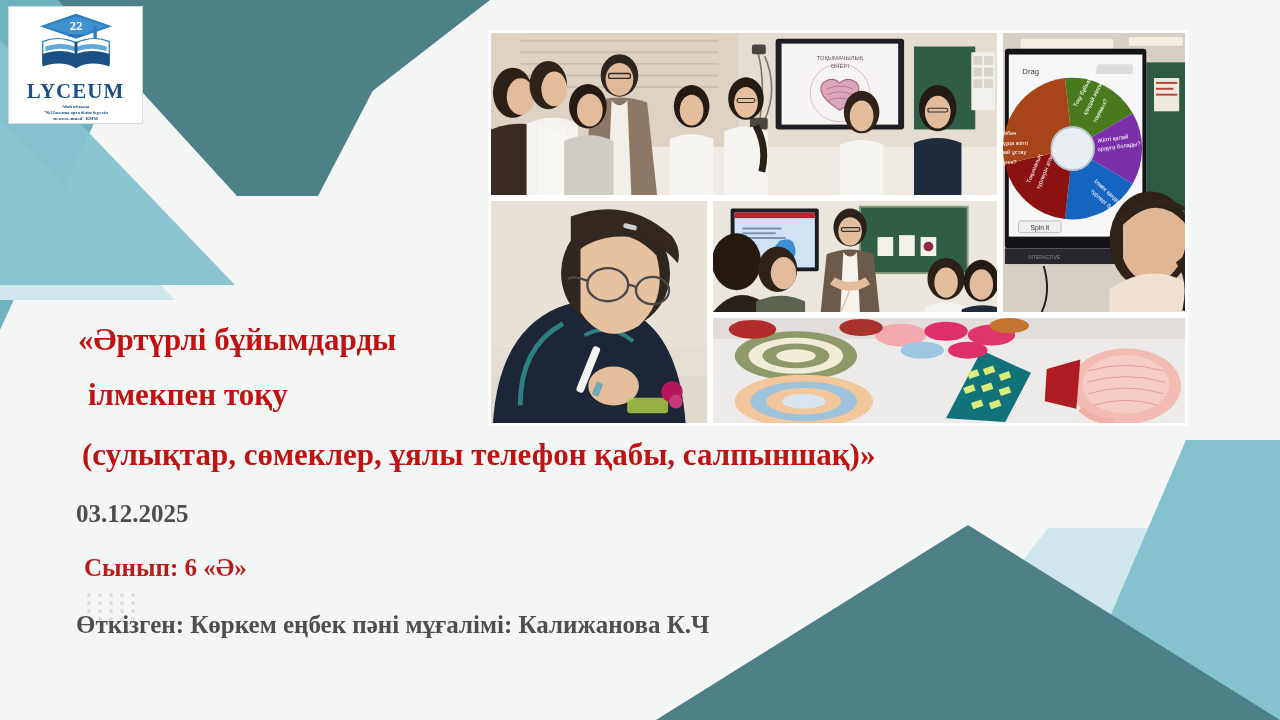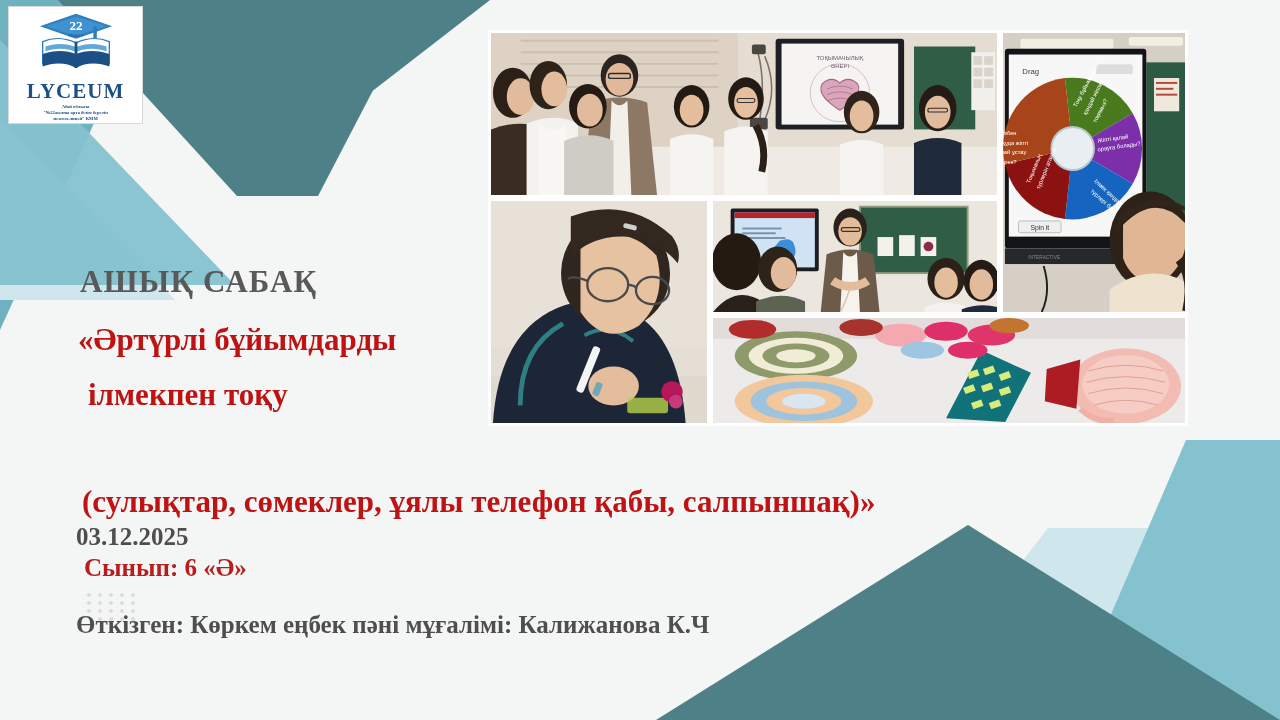--- a/index.html
+++ b/index.html
@@ -90,24 +90,24 @@
     color: #595959;
     letter-spacing: 1.2px;
   }
   .t-red {
     color: #bf1313;
     font-weight: bold;
     font-size: 31px;
   }
   .t-red1 { left: 78px;  top: 322px; }
   .t-red2 { left: 88px;  top: 377px; }
-  .t-red3 { left: 82px;  top: 437px; margin-top: 47px; }
+  .t-red3 { left: 82px;  top: 437px; }
   .t-date {
     left: 76px; top: 500px;
-    font-size: 25px; font-weight: bold; color: #4e4e4e; margin-top: 23px;
+    font-size: 25px; font-weight: bold; color: #4e4e4e;
   }
   .t-class {
     left: 84px; top: 554px;
     font-size: 25px; font-weight: bold; color: #b91c1c;
   }
   .t-teacher {
     left: 76px; top: 611px;
     font-size: 25px; font-weight: bold; color: #4e4e4e;
   }
 
@@ -483,21 +483,20 @@
         <circle cx="36" cy="19" r="2"></circle>
           <circle cx="47" cy="19" r="2"></circle>
         <circle cx="14" cy="27" r="2"></circle>
           <circle cx="25" cy="27" r="2"></circle>
         <circle cx="36" cy="27" r="2"></circle>
           <circle cx="47" cy="27" r="2"></circle>
       </g>
     </svg>
   </div>
 
-  <div class="txt t-ashyk">АШЫҚ САБАҚ</div>
 
   <div class="txt t-red t-red2">ілмекпен тоқу</div>
 
   <div class="txt t-red t-red1">«Әртүрлі бұйымдарды</div>
 
   <div class="txt t-red t-red3">(сулықтар, сөмеклер, ұялы телефон қабы, салпыншақ)»</div>
 
   <div class="txt t-date">03.12.2025</div>
 
   <div class="txt t-class">Сынып: 6 «Ә»</div>

